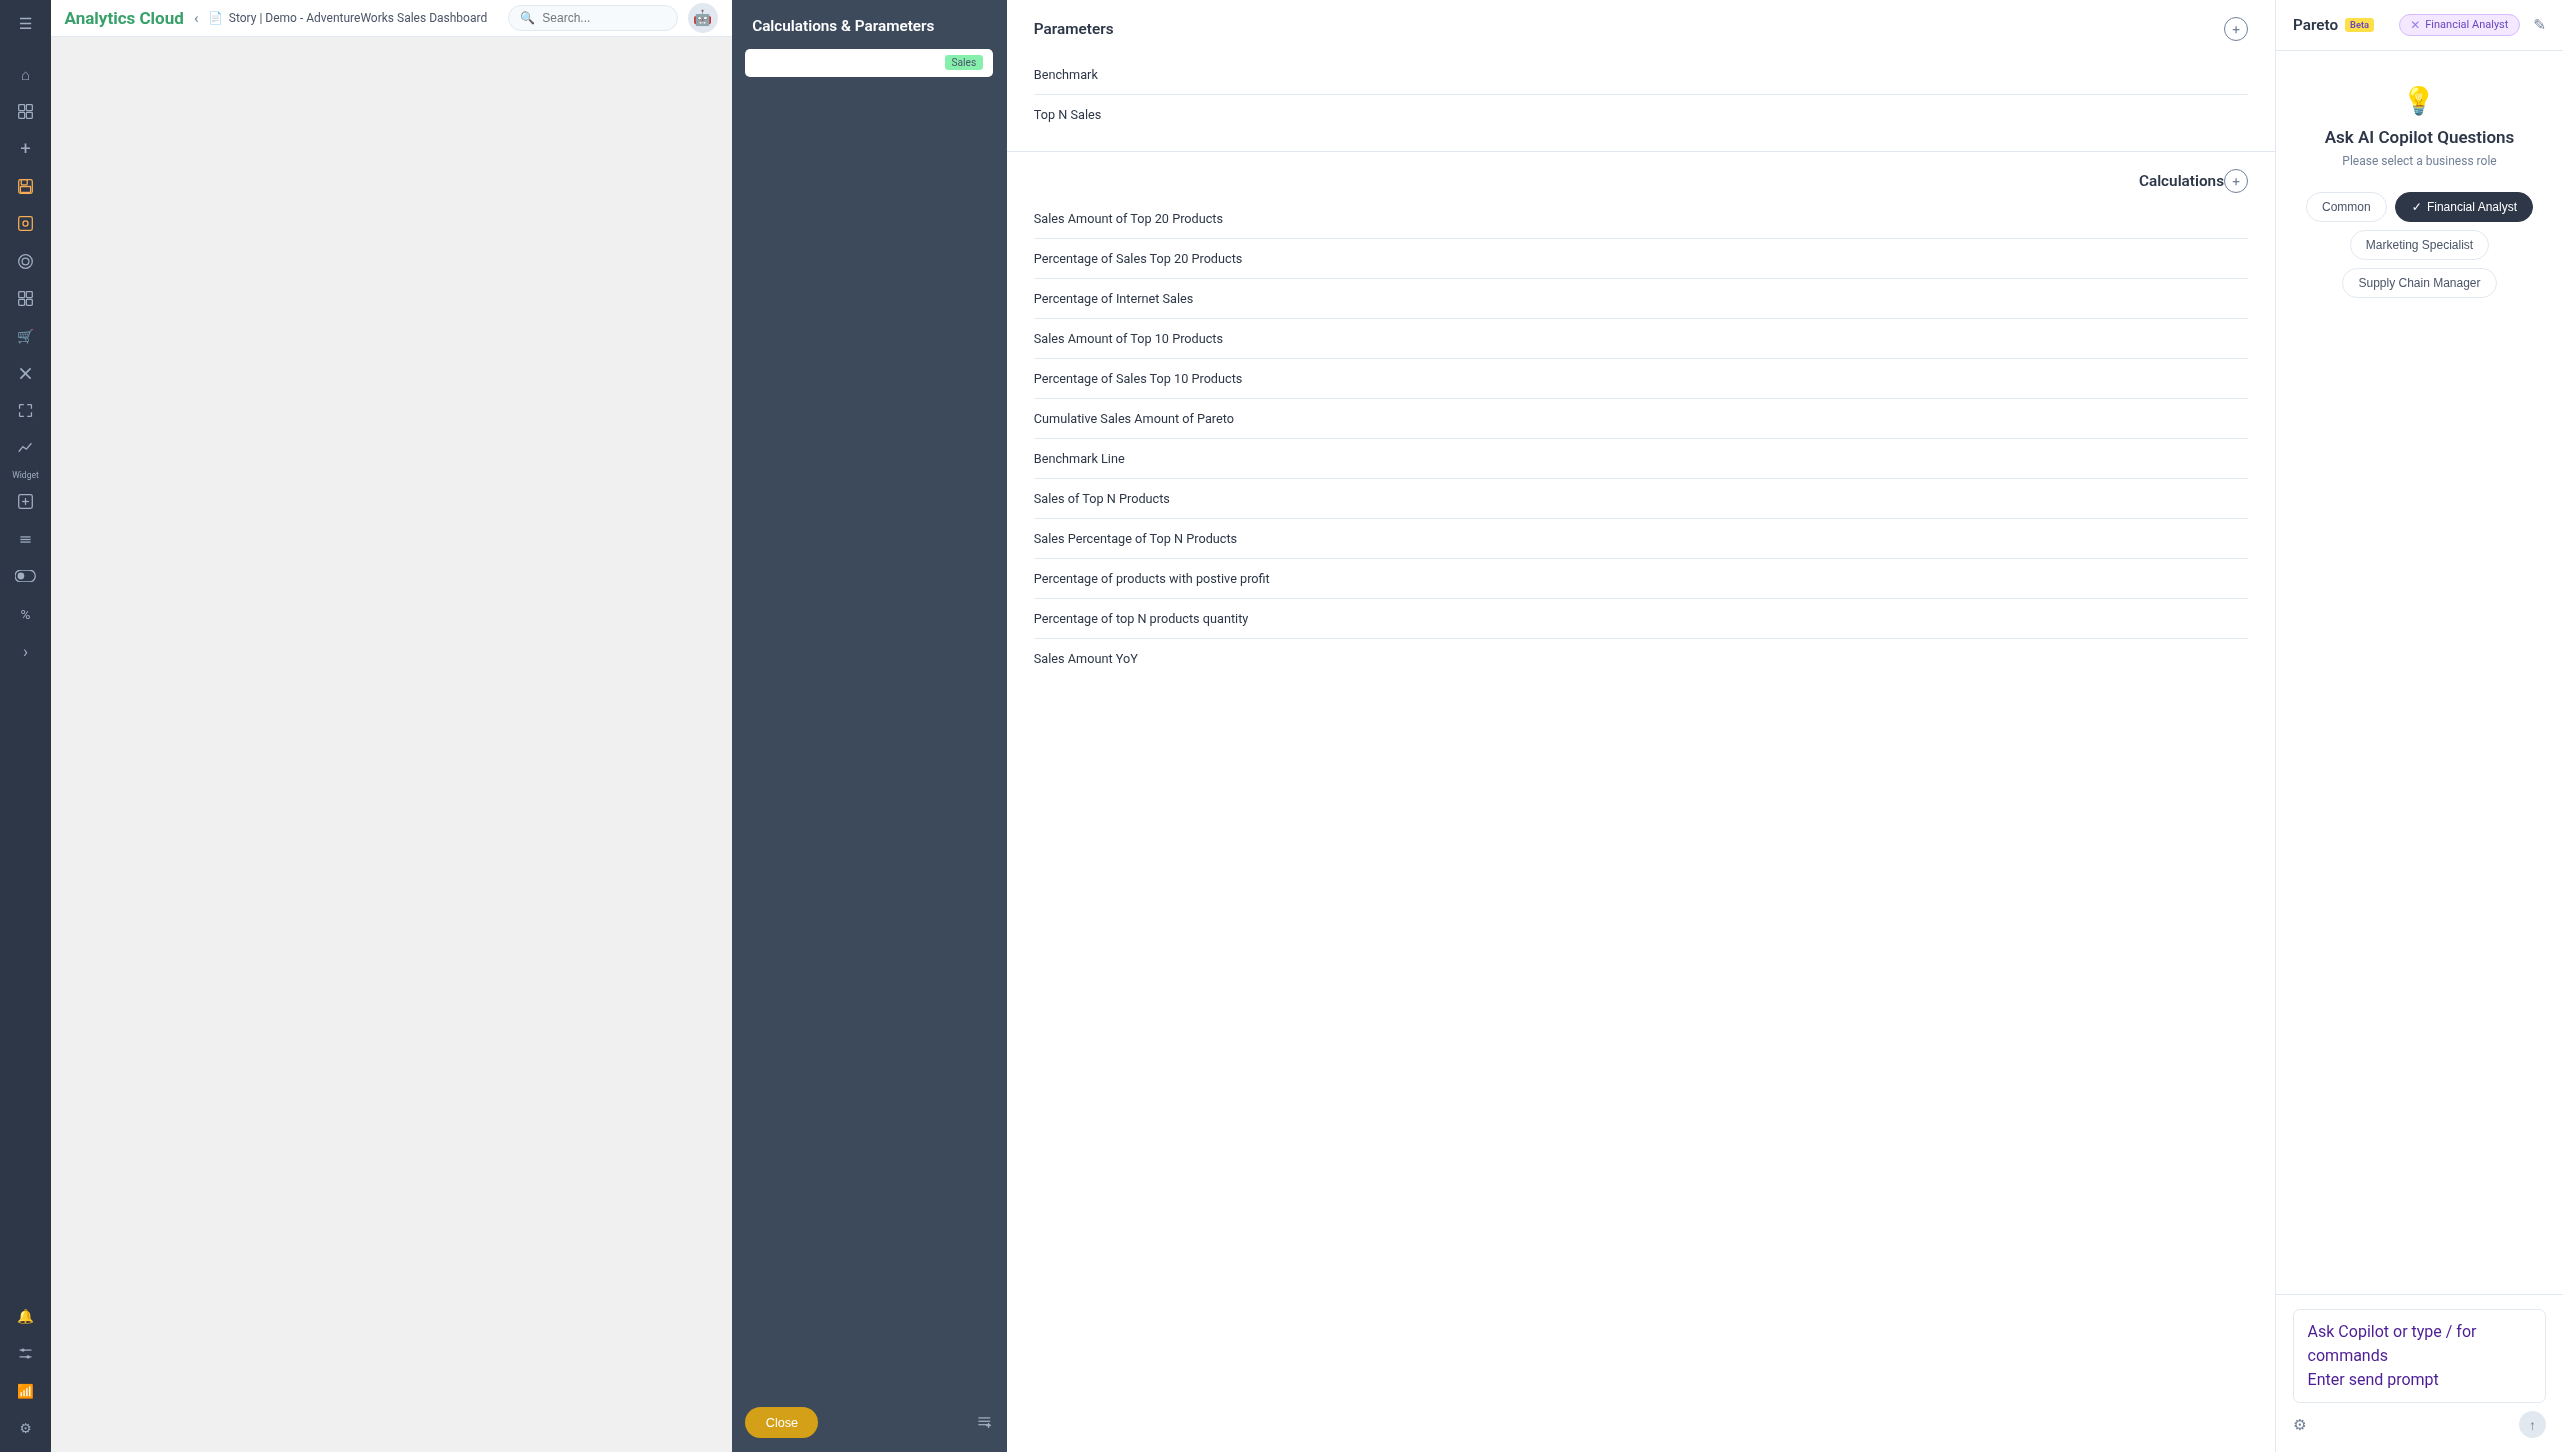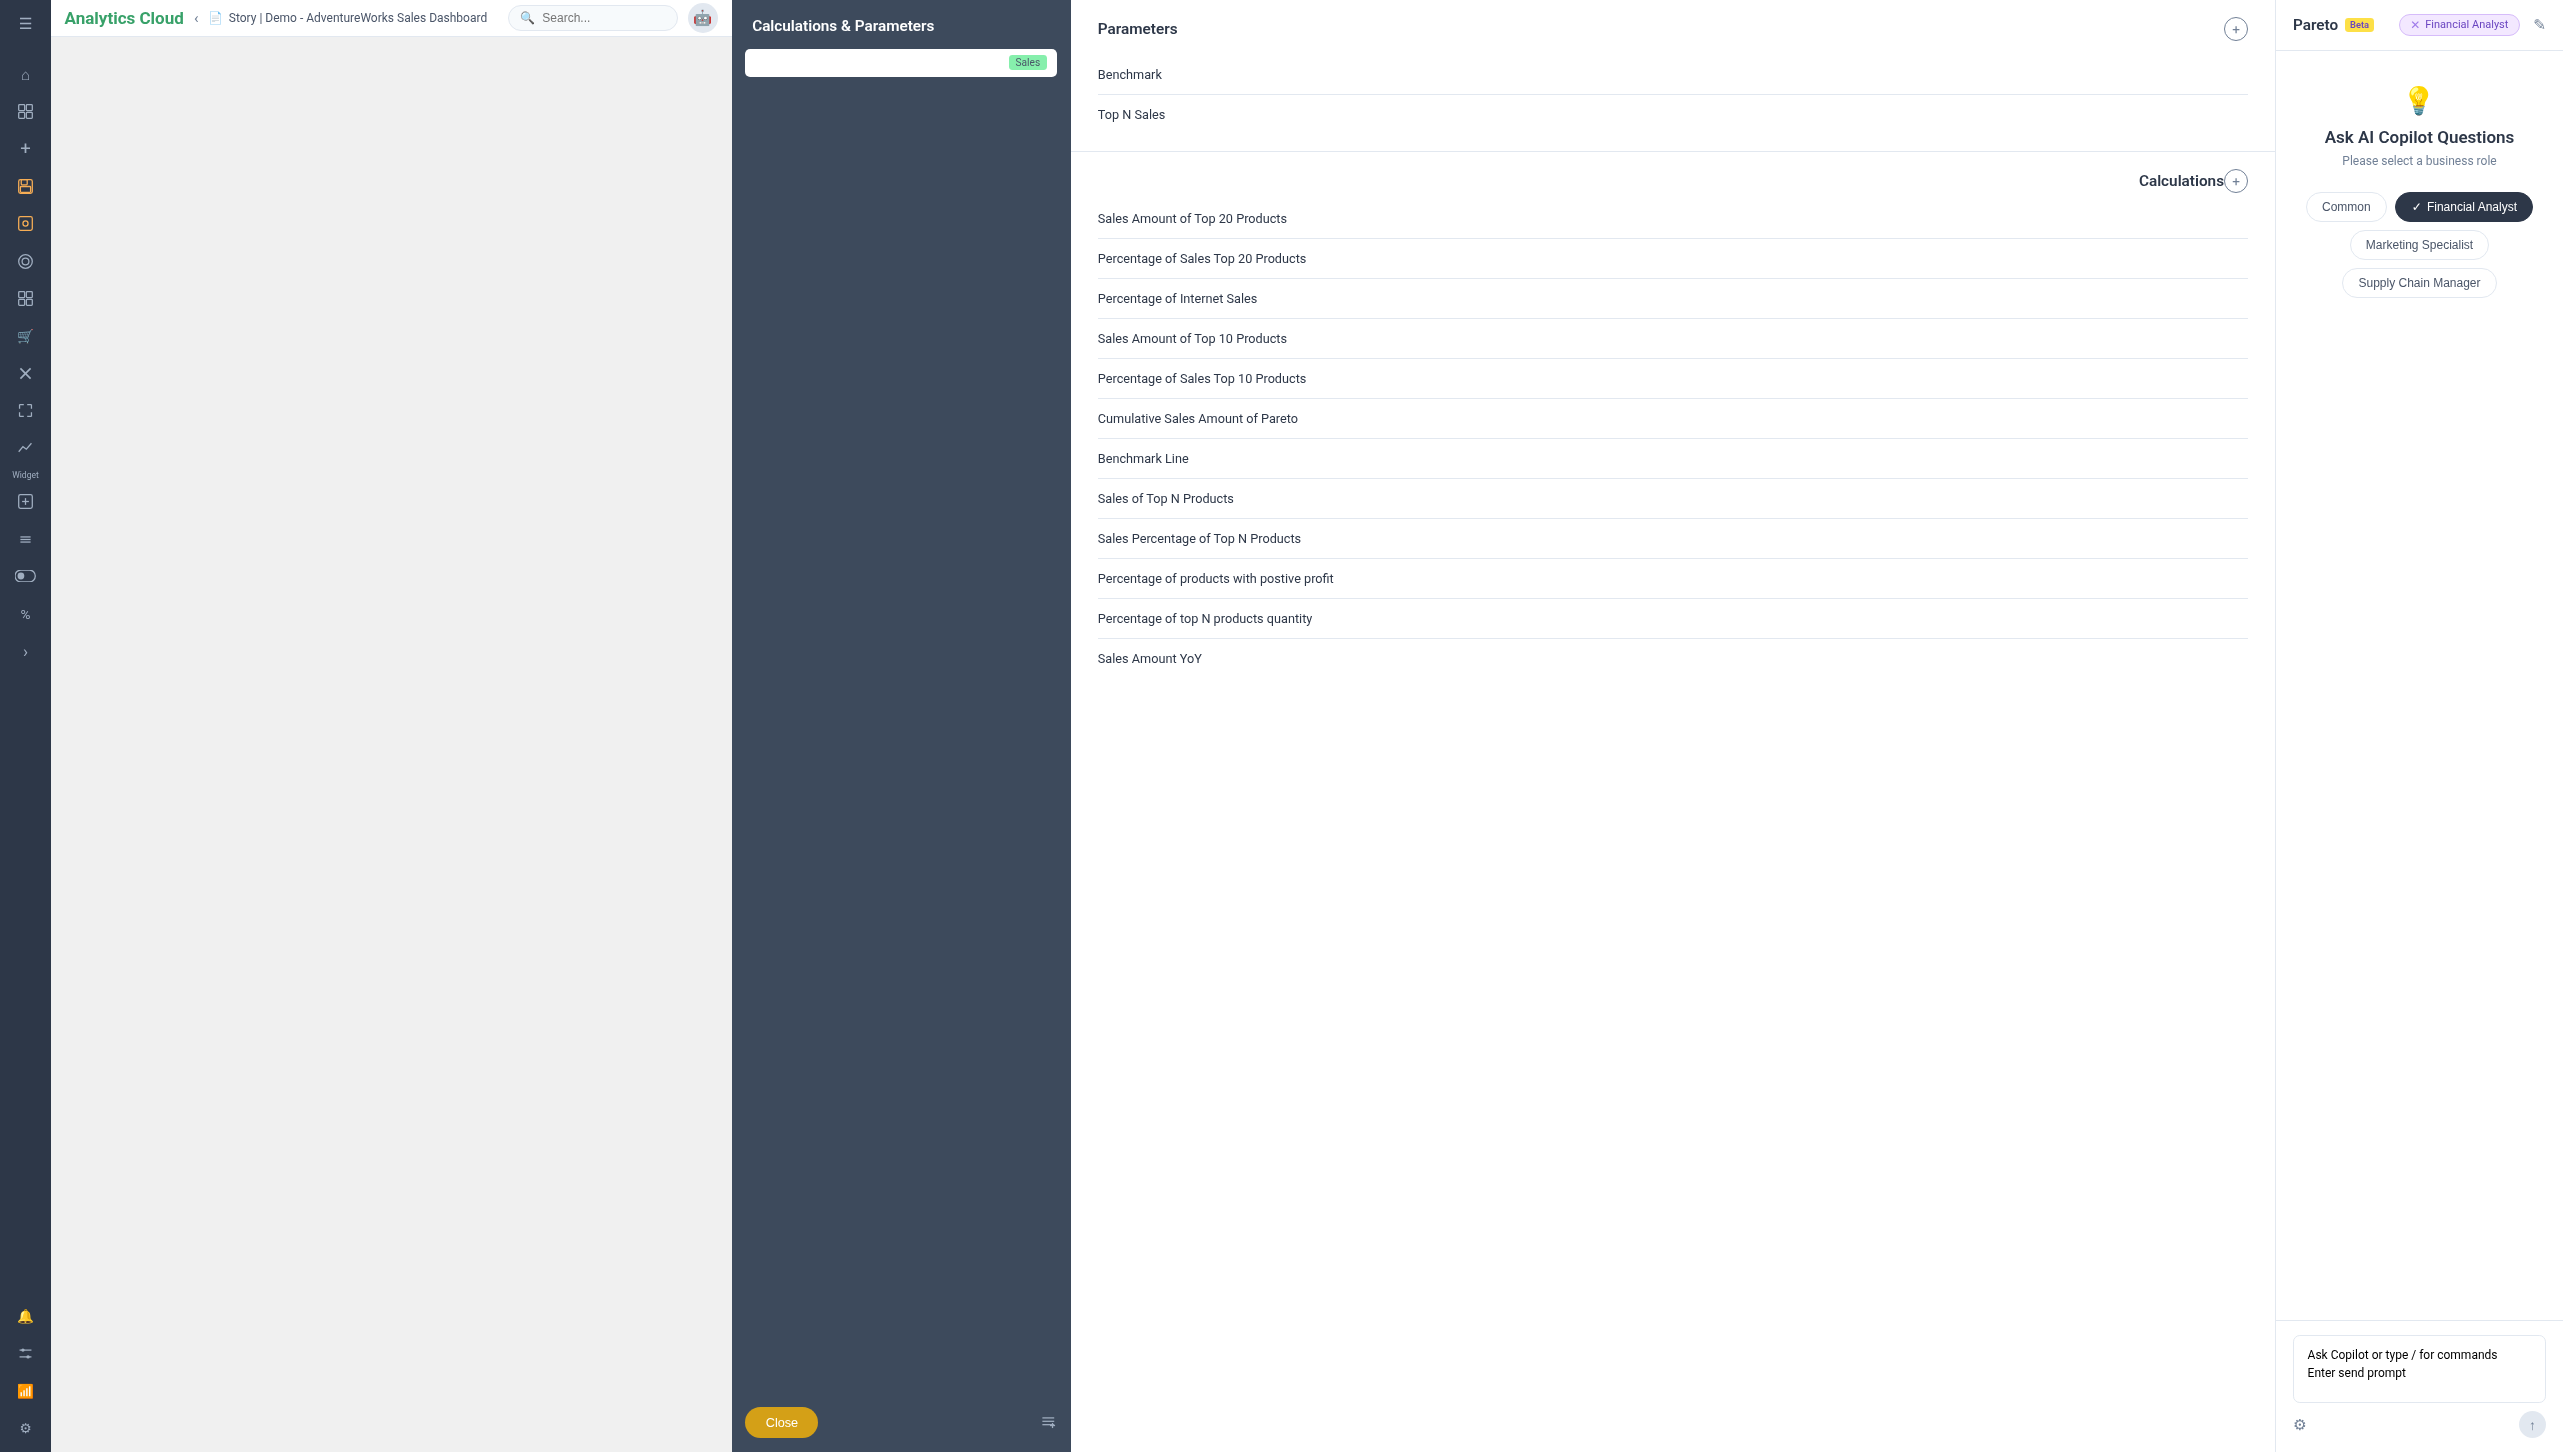--- a/index.html
+++ b/index.html
@@ -106,21 +106,21 @@
 
     
     .content-area {
       flex: 1;
       display: flex;
       overflow: hidden;
     }
 
     
     .sidebar-panel {
-      width: 339px;
+      width: 275px;
       background: #3d4a5c;
       display: flex;
       flex-direction: column;
       flex-shrink: 0;
     }
     .sidebar-header {
       padding: 17px 20.3px 13.6px;
       color: #fff;
       font-size: 15.3px;
       font-weight: 600;
@@ -335,22 +335,22 @@
       border-top: 0.8px solid #e2e8f0;
     }
     .copilot-input-area {
       border: 0.8px solid #e2e8f0;
       border-radius: 6.8px;
       padding: 10.2px 13.6px;
       min-height: 68px;
       position: relative;
     }
     .copilot-placeholder {
-      color: #000000;
-      font-size: 12px;
+      color: #4c1d95;
+      font-size: 16px;
       line-height: 1.5;
     }
     .copilot-input-footer {
       display: flex;
       align-items: center;
       justify-content: space-between;
       margin-top: 8.5px;
     }
     .settings-icon {
       color: #718096;

